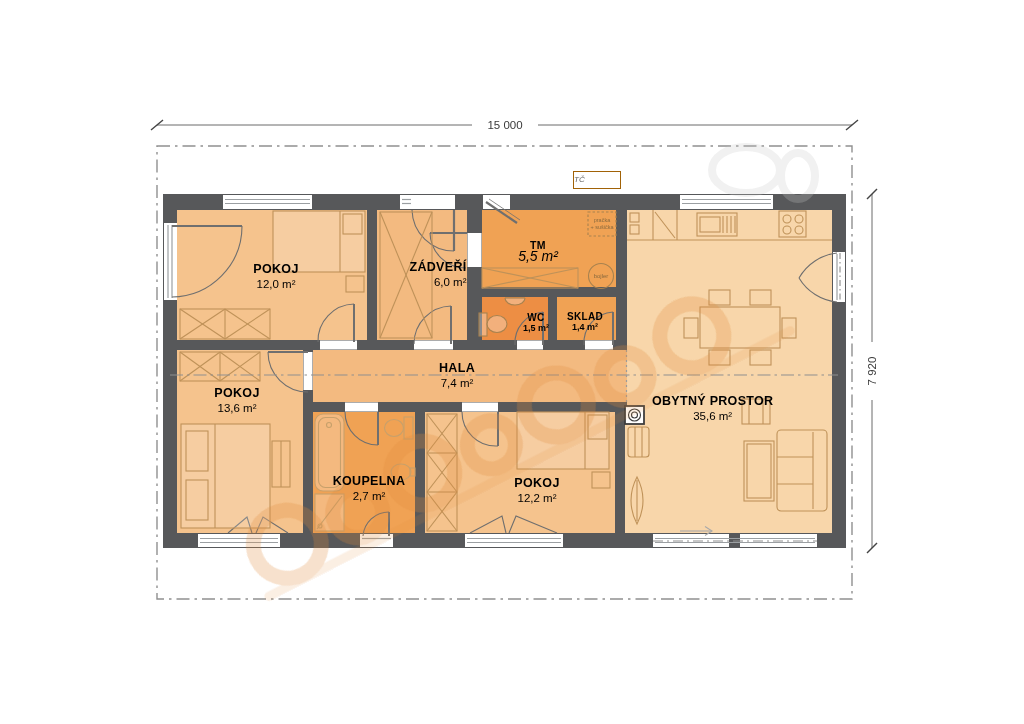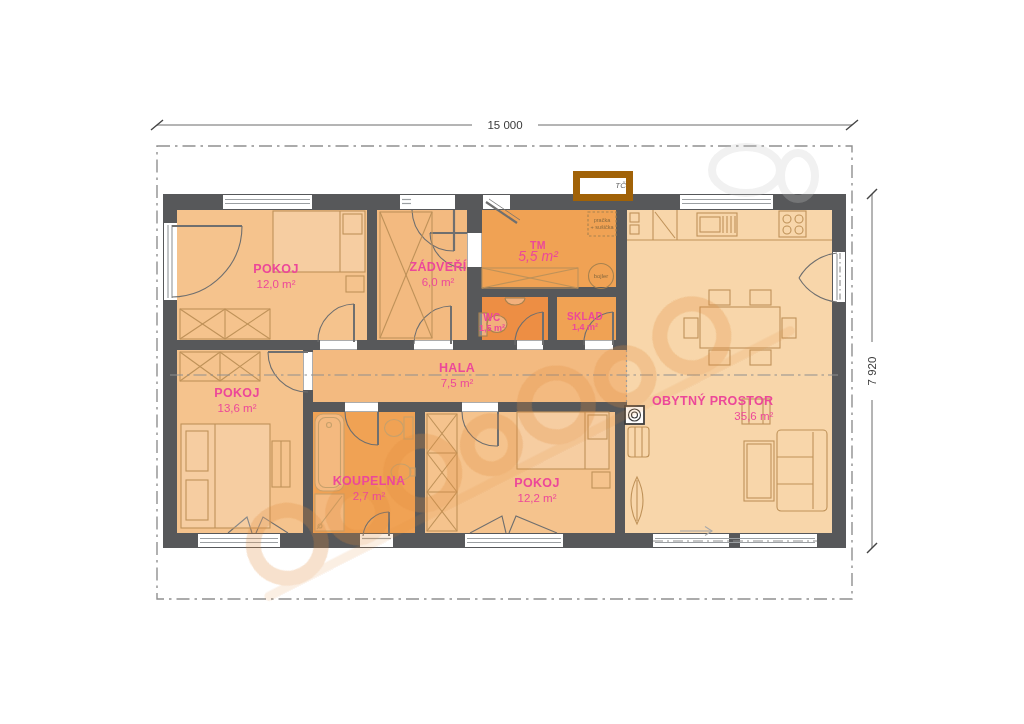--- a/index.html
+++ b/index.html
@@ -1,31 +1,31 @@
 <!DOCTYPE html>
 <html><head>
 <meta charset="utf-8">
 <style>
   html,body{margin:0;padding:0;background:#ffffff;}
   #canvas{position:relative;width:1024px;height:724px;background:#ffffff;overflow:hidden;
           font-family:"Liberation Sans",sans-serif;}
   #plan-svg{position:absolute;left:0;top:0;}
-  .room-label{position:absolute;transform:translate(-50%,-50%);text-align:center;color:#ec4899;z-index:5;}
+  .room-label{position:absolute;transform:translate(-50%,-50%);text-align:center;color:#000000;z-index:5;}
   .room-label .rname{display:block;font-weight:bold;font-size:12.5px;letter-spacing:.3px;line-height:15px;}
   .room-label .rarea{display:block;font-size:11.5px;line-height:14px;}
   .room-label.small .rname{font-size:10.5px;line-height:12px;}
   .room-label.small .rarea{font-size:14px;line-height:11px;font-style:italic;}
   .room-label.tiny .rname{font-size:10px;line-height:11px;}
   .room-label.tiny .rarea{font-size:9px;line-height:10px;font-weight:bold;}
-  #lbl-obytny{transform:translate(0,-50%);text-align:right;}
+  #lbl-obytny{transform:translate(0,-50%);text-align:center;}
   .dim{position:absolute;color:#3a3a3a;font-size:11.5px;background:#ffffff;padding:0 7px;z-index:4;white-space:nowrap;}
   #dim-top{left:505px;top:125px;transform:translate(-50%,-50%);}
   #dim-right{left:872px;top:371px;transform:translate(-50%,-50%) rotate(-90deg);}
-  #tc-box{position:absolute;left:573px;top:171px;width:46px;height:16px;border:7px solid #a16207;
-          background:#ffffff;font-size:8px;color:#666;text-align:right;line-height:16px;z-index:4;font-style:italic;}
+  #tc-box{position:absolute;left:573px;top:171px;width:46px;height:16px;border:1px solid #a16207;
+          background:#ffffff;font-size:8px;color:#666;text-align:left;line-height:16px;z-index:4;font-style:italic;}
   .micro{position:absolute;transform:translate(-50%,-50%);color:#8a6a3e;text-align:center;z-index:5;}
   #lbl-pracka{left:602px;top:223px;font-size:5.5px;line-height:6.5px;}
   #lbl-bojler{left:601px;top:276px;font-size:6px;line-height:7px;}
 </style>
 </head>
 <body>
 
 <div id="canvas">
 
 <svg id="plan-svg" width="1024" height="724" viewBox="0 0 1024 724" xmlns="http://www.w3.org/2000/svg">
@@ -324,39 +324,39 @@
 
 <div class="dim" id="dim-top">15 000</div>
 <div class="dim" id="dim-right">7 920</div>
 
 <div id="tc-box">TČ</div>
 
 <div class="room-label" id="lbl-pokoj1" style="left:276px;top:276px;">
   <span class="rname">POKOJ</span>
   <span class="rarea">12,0 m²</span>
 </div>
-<div class="room-label" id="lbl-zadveri" style="left:438px;top:274px;">
+<div class="room-label" id="lbl-zadveri" style="left:438px;top:274px;text-align:right;">
   <span class="rname">ZÁDVEŘÍ</span>
   <span class="rarea">6,0 m²</span>
 </div>
 <div class="room-label small" id="lbl-tm" style="left:538px;top:250px;">
   <span class="rname">TM</span>
   <span class="rarea">5,5 m²</span>
 </div>
-<div class="room-label tiny" id="lbl-wc" style="left:492px;top:322px;">
+<div class="room-label tiny" id="lbl-wc" style="left:536px;top:322px;">
   <span class="rname">WC</span>
   <span class="rarea">1,5 m²</span>
 </div>
 <div class="room-label tiny" id="lbl-sklad" style="left:585px;top:321px;">
   <span class="rname">SKLAD</span>
   <span class="rarea">1,4 m²</span>
 </div>
 <div class="room-label" id="lbl-hala" style="left:457px;top:375px;text-align:center;">
   <span class="rname">HALA</span>
-  <span class="rarea">7,5 m²</span>
+  <span class="rarea">7,4 m²</span>
 </div>
 <div class="room-label" id="lbl-pokoj2" style="left:237px;top:400px;">
   <span class="rname">POKOJ</span>
   <span class="rarea">13,6 m²</span>
 </div>
 <div class="room-label" id="lbl-koupelna" style="left:369px;top:488px;">
   <span class="rname">KOUPELNA</span>
   <span class="rarea">2,7 m²</span>
 </div>
 <div class="room-label" id="lbl-pokoj3" style="left:537px;top:490px;">

